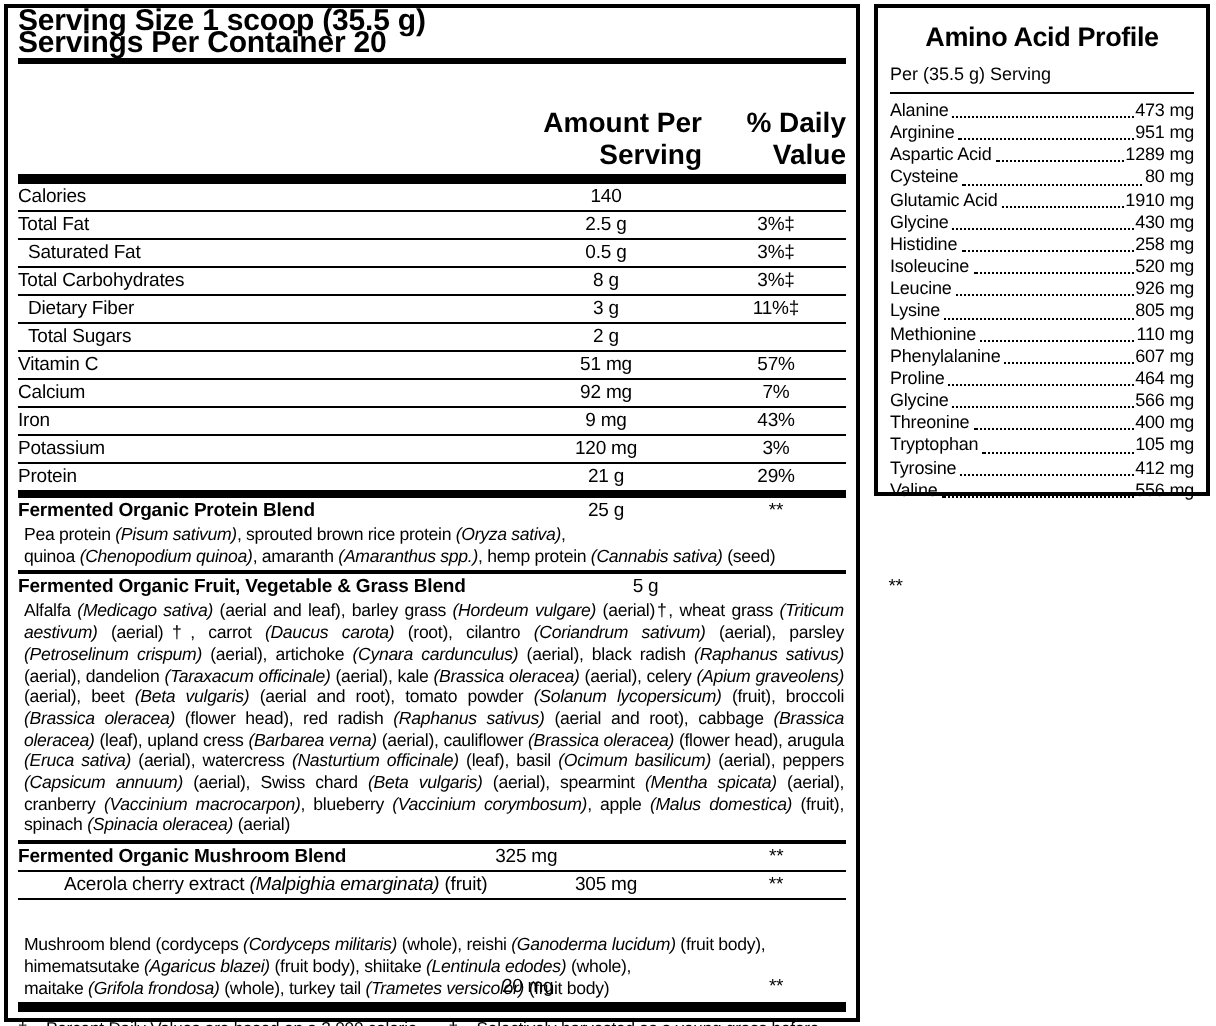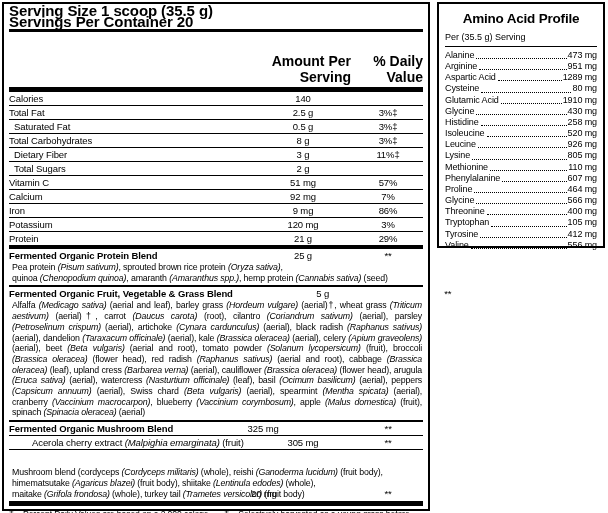--- a/index.html
+++ b/index.html
@@ -135,21 +135,21 @@
           <span class="dv">57%</span>
         </div>
         <div class="row r">
           <span class="name">Calcium</span>
           <span class="amount">92 mg</span>
           <span class="dv">7%</span>
         </div>
         <div class="row r">
           <span class="name">Iron</span>
           <span class="amount">9 mg</span>
-          <span class="dv">86%</span>
+          <span class="dv">43%</span>
         </div>
         <div class="row r">
           <span class="name">Potassium</span>
           <span class="amount">120 mg</span>
           <span class="dv">3%</span>
         </div>
         <div class="row r">
           <span class="name">Protein</span>
           <span class="amount">21 g</span>
           <span class="dv">29%</span>

